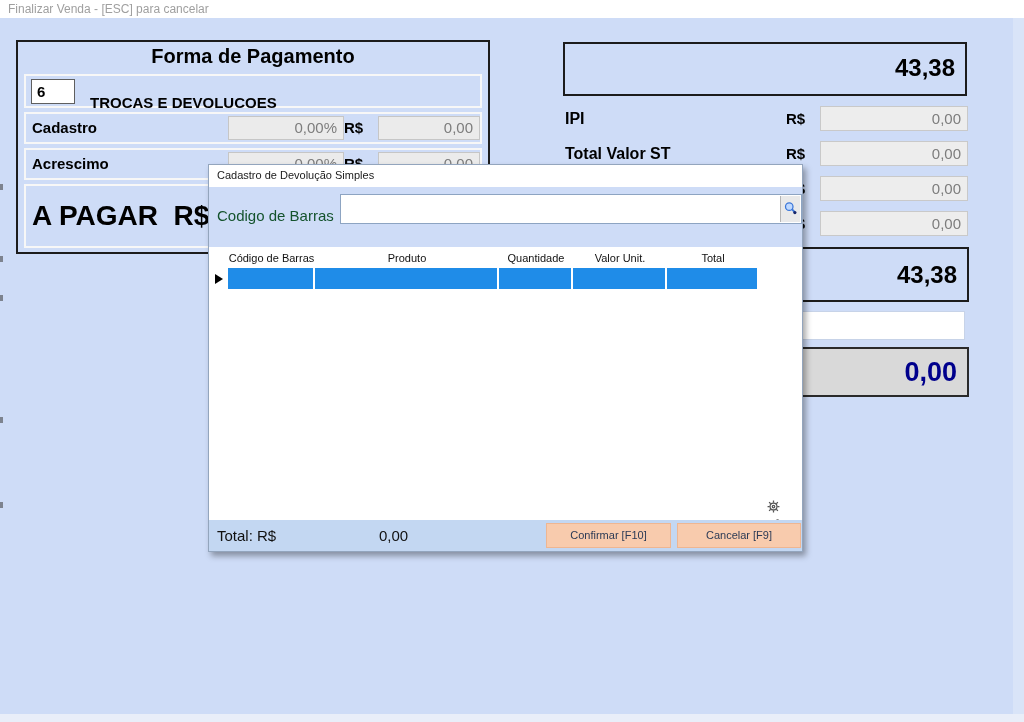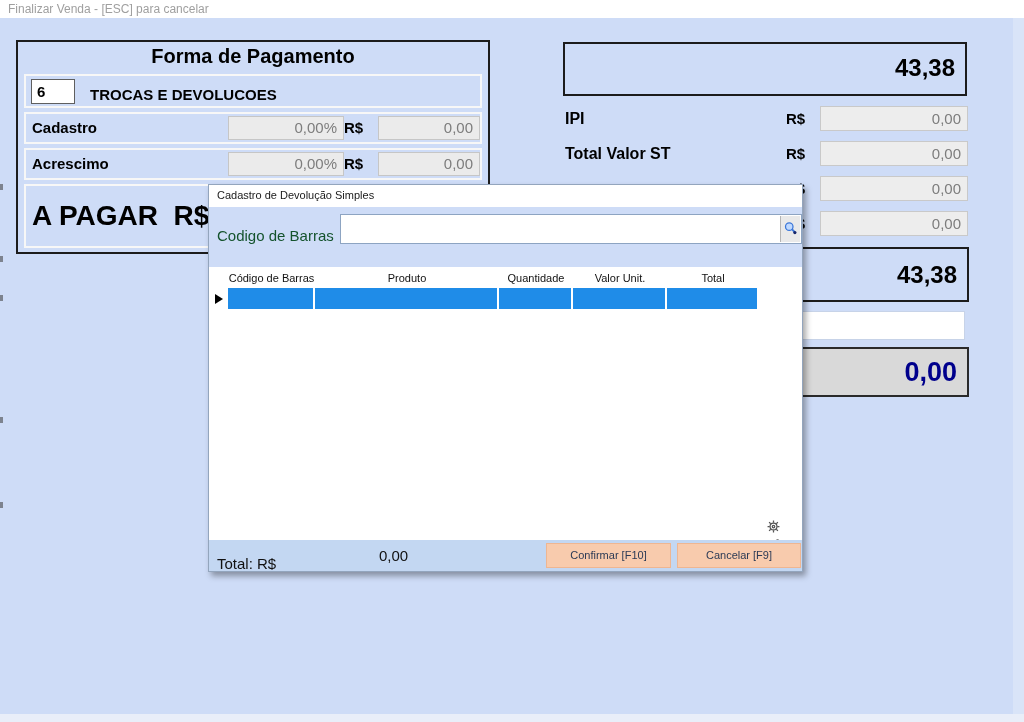--- a/index.html
+++ b/index.html
@@ -9,21 +9,21 @@
   
   .titlebar { position:absolute; left:0; top:0; width:1024px; height:18px; background:#ffffff; }
   .titlebar span { position:absolute; left:8px; top:2px; font-size:12px; color:#9f9f9f; }
 
   
   .pay-panel { position:absolute; left:16px; top:40px; width:474px; height:214px; border:2px solid #1c1c1c; }
   .pay-title { position:absolute; left:0; top:3px; width:100%; text-align:center; font-size:20px; font-weight:bold; color:#000; }
   .sub-box { position:absolute; left:6px; width:458px; border:2px solid #f7f7f7; }
   .sb-method { top:32px; height:34px; }
   .code-input { position:absolute; left:5px; top:3px; width:44px; height:25px; border:1px solid #5f5f5f; background:#fff; font-size:15px; font-weight:bold; padding-left:5px; }
-  .method-label { position:absolute; left:64px; top:4px; height:30px; line-height:30px; font-size:15px; font-weight:bold; }
+  .method-label { position:absolute; left:64px; top:12px; height:30px; line-height:30px; font-size:15px; font-weight:bold; }
   .sb-row { height:32px; }
   .sb-disc { top:70px; } .sb-acr { top:106px; }
   .row-label { position:absolute; left:6px; top:0; height:28px; line-height:28px; font-size:15px; font-weight:bold; }
   .pct-box, .val-box { position:absolute; top:2px; height:24px; line-height:22px; background:#ebebeb; border:1px solid #c6c6c6; color:#7d7d7d; font-size:15px; text-align:right; padding-right:6px; }
   .pct-box { left:202px; width:116px; }
   .cur-label { position:absolute; left:318px; top:0; height:28px; line-height:28px; font-size:15px; font-weight:bold; }
   .val-box { left:352px; width:102px; }
   .sb-topay { top:142px; height:64px; }
   .topay-label { position:absolute; left:6px; top:0; height:60px; line-height:60px; font-size:28px; font-weight:bold; white-space:pre; }
 
@@ -34,21 +34,21 @@
   .tot-row { position:absolute; left:563px; width:406px; height:25px; }
   .tot-row .lbl { position:absolute; left:2px; top:0; line-height:25px; font-size:16px; font-weight:bold; }
   .tot-row .cur { position:absolute; left:223px; top:0; line-height:25px; font-size:15px; font-weight:bold; }
   .tot-row .box { position:absolute; left:257px; top:0; width:148px; height:25px; line-height:23px; background:#ededed; border:1px solid #c9c9c9; color:#7d7d7d; font-size:15px; text-align:right; padding-right:6px; }
   .r0 { top:106px; } .r1 { top:141px; } .r2 { top:176px; } .r3 { top:211px; }
   .grand-box { position:absolute; left:563px; top:247px; width:406px; height:55px; border:2px solid #1c1c1c; text-align:right; padding-right:10px; line-height:51px; font-size:24px; font-weight:bold; color:#000; }
   .pay-input { position:absolute; left:563px; top:311px; width:402px; height:29px; background:#fff; border:1px solid #c7d3e8; font-size:16px; padding:0 6px; }
   .paid-box { position:absolute; left:563px; top:347px; width:406px; height:50px; border:2px solid #2a2a2a; background:#d9d9d9; color:#00008c; text-align:right; padding-right:10px; line-height:46px; font-size:27px; font-weight:bold; }
 
   
-  .dialog { position:absolute; left:208px; top:184px; width:595px; height:388px; background:#fff; border:1px solid #93a5bd; box-shadow:3px 4px 6px rgba(0,0,0,.35); }
+  .dialog { position:absolute; left:208px; top:164px; width:595px; height:388px; background:#fff; border:1px solid #93a5bd; box-shadow:3px 4px 6px rgba(0,0,0,.35); }
   .dlg-title { position:absolute; left:0; top:0; width:100%; height:22px; background:#fff; }
   .dlg-title span { position:absolute; left:8px; top:4px; font-size:11px; color:#1a1a1a; }
   .dlg-blue { position:absolute; left:0; top:22px; width:100%; height:60px; background:#cedcf7; }
   .barcode-label { position:absolute; left:8px; top:14px; height:30px; line-height:30px; font-size:15px; color:#14532d; }
   .barcode-wrap { position:absolute; left:131px; top:7px; width:462px; height:30px; background:#fff; border:1px solid #8da4c2; }
   .barcode-input { position:absolute; left:0; top:0; width:440px; height:28px; border:none; outline:none; font-size:14px; padding:0 4px; }
   .barcode-btn { position:absolute; right:1px; top:1px; width:20px; height:26px; background:#e9e9e9; border-left:1px solid #b5b5b5; cursor:pointer; }
   .barcode-btn svg { position:absolute; left:2px; top:5px; }
 
   
@@ -64,21 +64,21 @@
   .gc2 { left:290px; width:72px; }
   .gc3 { left:364px; width:92px; }
   .gc4 { left:458px; width:90px; }
   .row-gutter { position:absolute; left:2px; top:103px; width:15px; height:21px; background:#fff; }
   .tri { position:absolute; left:4px; top:6px; width:0; height:0; border-left:8px solid #000; border-top:5px solid transparent; border-bottom:5px solid transparent; }
 
   .dlg-icons { position:absolute; left:554px; top:334px; width:40px; height:18px; }
   .icon-btn { display:inline-block; cursor:pointer; margin-left:3px; }
 
   .dlg-footer { position:absolute; left:0; top:355px; width:100%; height:31px; background:#c3d7f2; }
-  .ftr-total-label { position:absolute; left:8px; top:0; line-height:31px; font-size:15px; color:#111;margin-top:8px; }
+  .ftr-total-label { position:absolute; left:8px; top:0; line-height:31px; font-size:15px; color:#111; }
   .ftr-total-value { position:absolute; left:170px; top:0; line-height:31px; font-size:15px; color:#111; }
   .dlg-btn { position:absolute; top:3px; height:25px; background:#f8cbad; border:1px solid #eeb692; font-size:11px; color:#2b3a55; text-align:center; line-height:23px; cursor:pointer; }
   .btn-confirm { left:337px; width:125px; }
   .btn-cancel  { left:468px; width:124px; }
 
   
   .bottom-strip { position:absolute; left:0; top:714px; width:1024px; height:8px; background:#e9eef9; }
   .right-strip { position:absolute; left:1013px; top:18px; width:11px; height:696px; background:#d9e4f8; }
   .speck { position:absolute; left:0; width:3px; height:6px; background:#3a3a3a; opacity:.55; }
 </style>

